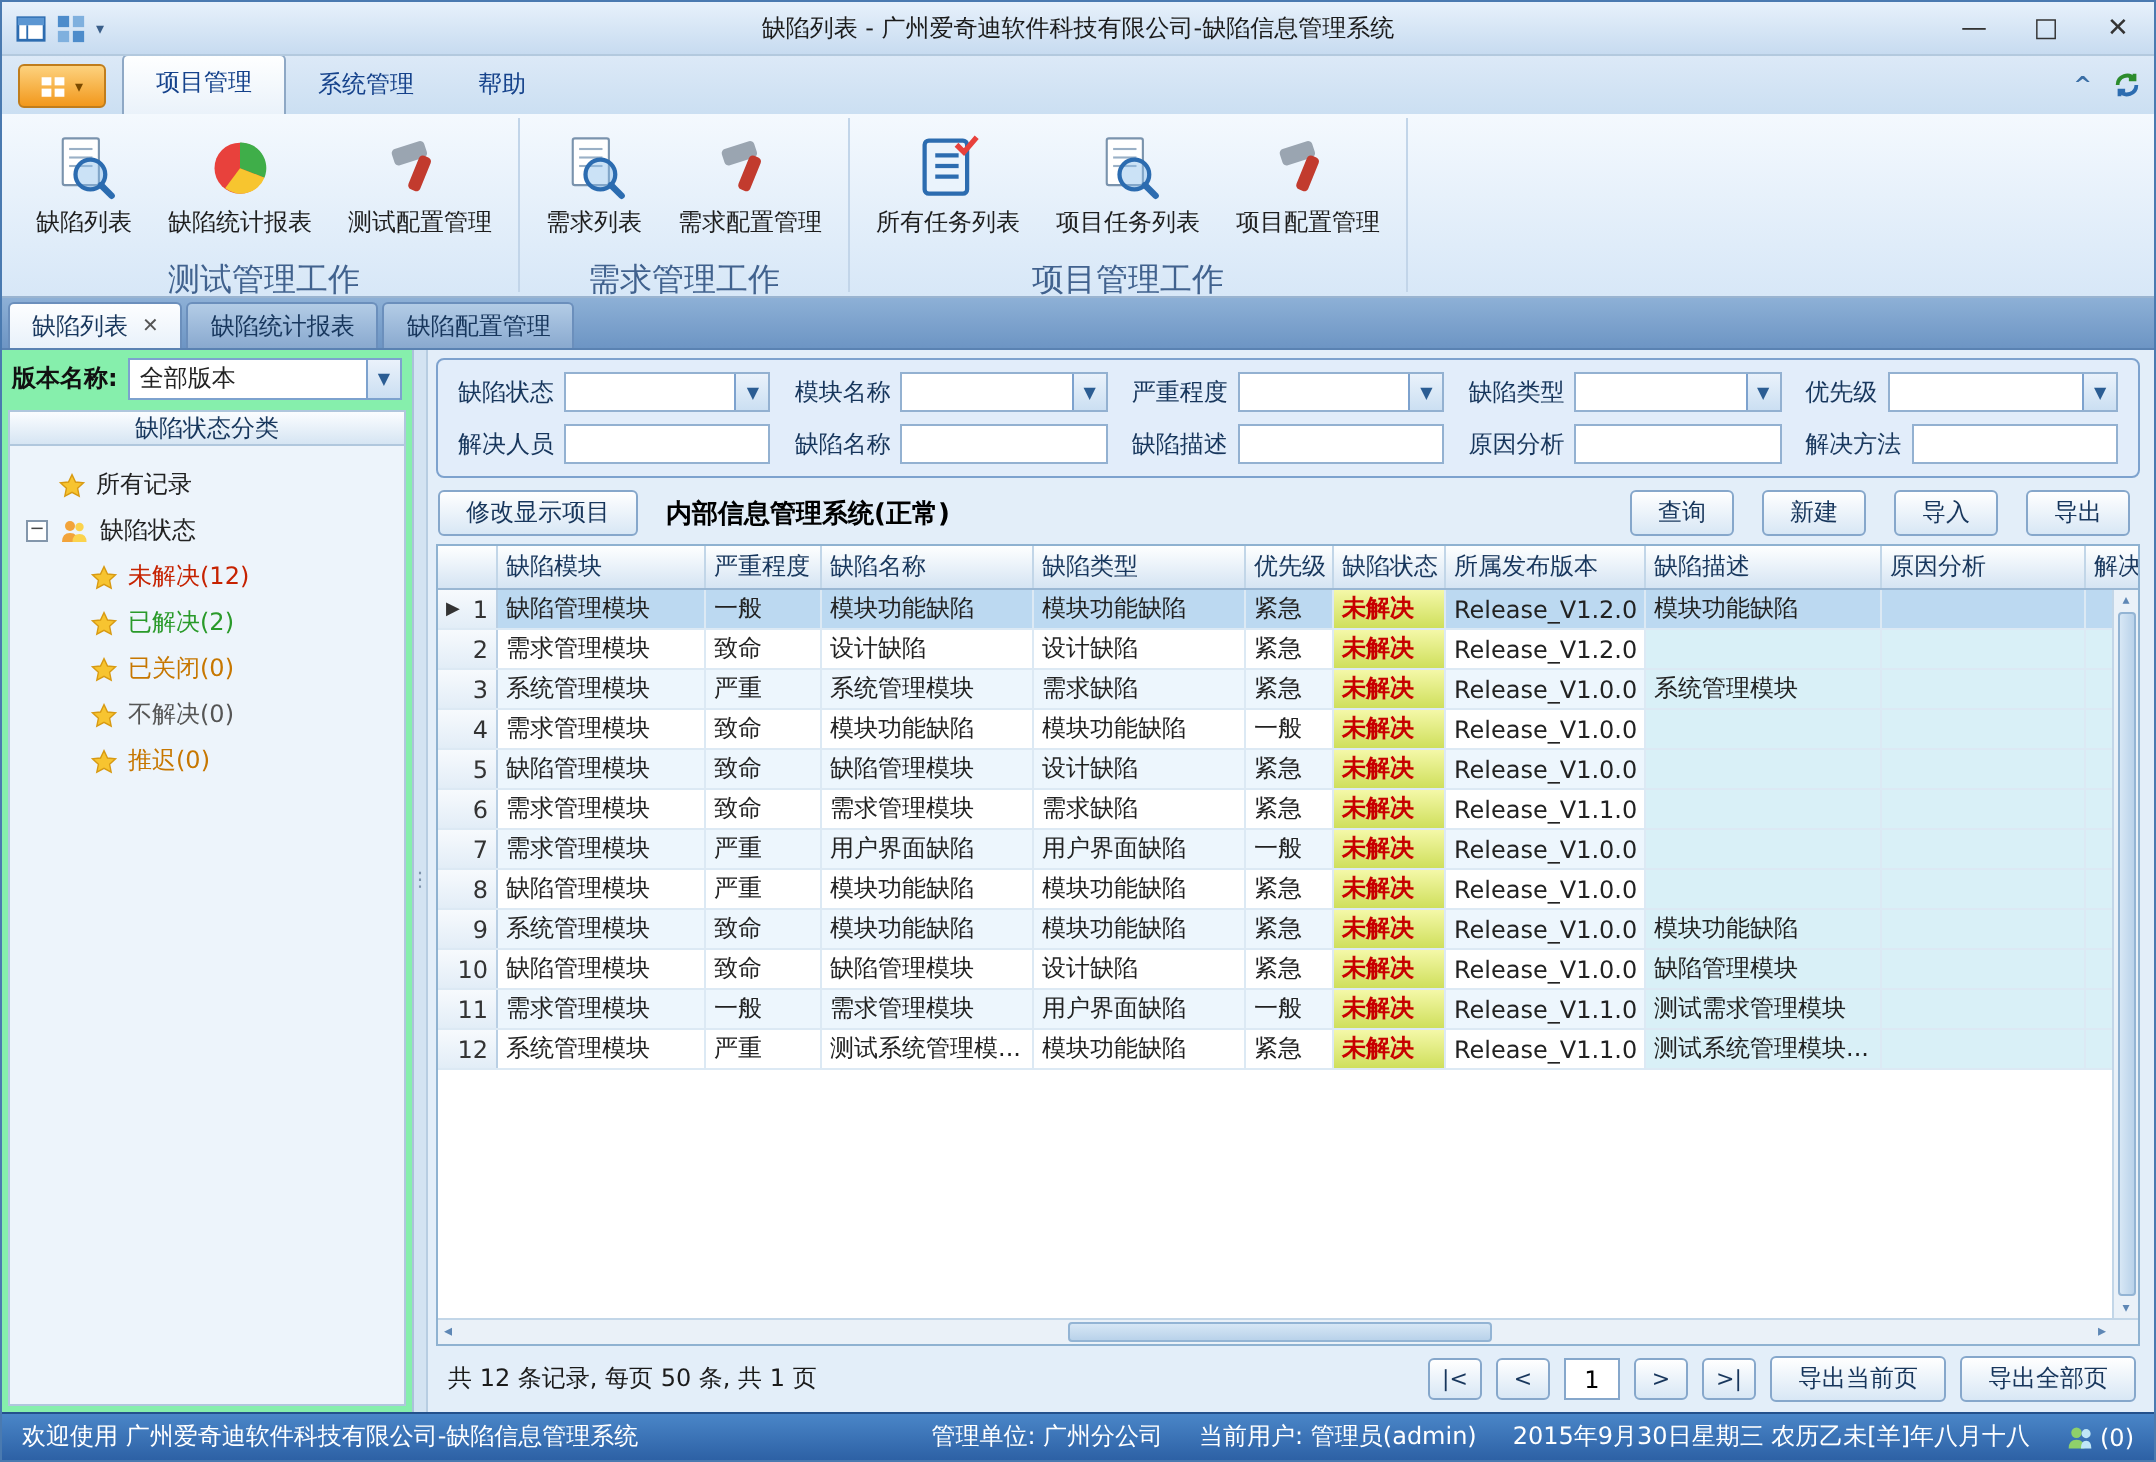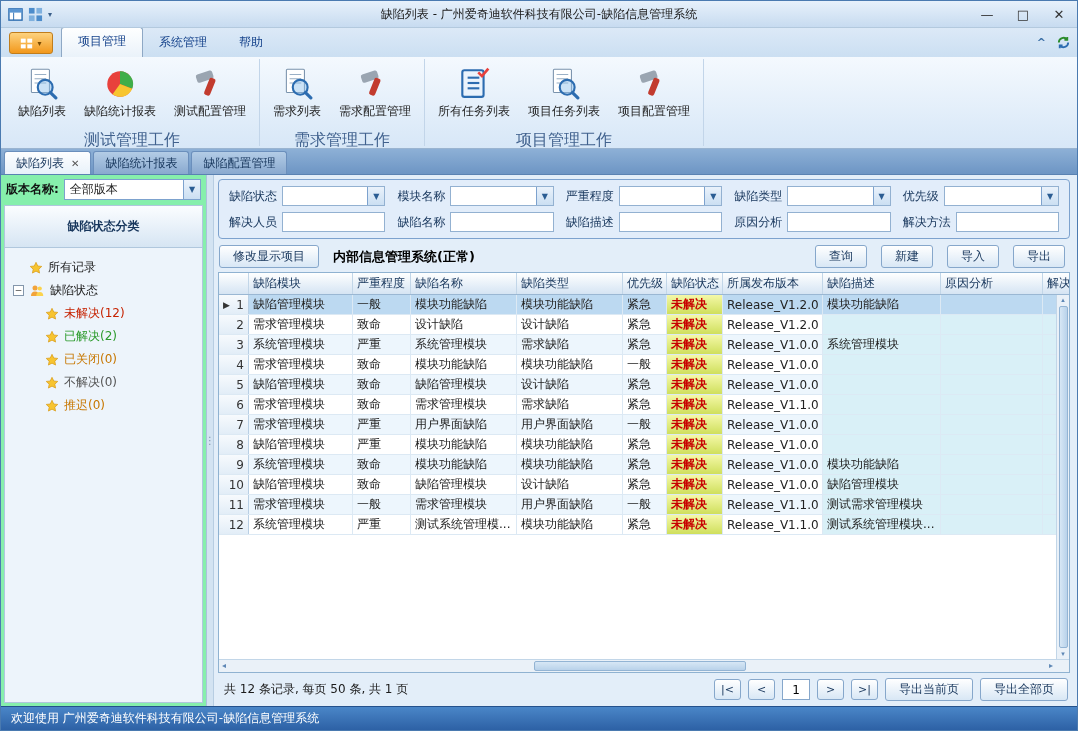--- a/index.html
+++ b/index.html
@@ -39,21 +39,21 @@
 .dtab-close{font-size:10px;color:#555}
 
 .main{flex:1;display:flex;min-height:0;background:#dce9f5}
 .sidebar{width:206px;background:#86efac;border-right:1px solid #aac2da;display:flex;flex-direction:column;flex:none}
 .version-row{display:flex;align-items:center;gap:5px;padding:4px 5px;flex:none}
 .version-label{font-weight:bold;color:#111;white-space:nowrap}
 .combo{flex:1;height:21px;background:#fff;border:1px solid #7da2ce;display:flex;align-items:center;overflow:hidden}
 .combo-value{flex:1;padding:0 5px;white-space:nowrap}
 .combo-arrow{width:17px;align-self:stretch;background:linear-gradient(#eaf2fb,#cbdff2);border-left:1px solid #7da2ce;display:flex;align-items:center;justify-content:center;font-size:8px;color:#2b5d93}
 .tree-panel{flex:1;margin:1px 3px 3px 3px;background:#edf4fb;border:1px solid #b0c7dd;display:flex;flex-direction:column;min-height:0}
-.tree-header{height:42px;display:flex;align-items:center;justify-content:center;font-weight:bold;color:#17365c;background:linear-gradient(#fbfdff,#d6e5f3);border-bottom:1px solid #b0c7dd;flex:none}
+.tree-header{height:17px;display:flex;align-items:center;justify-content:center;font-weight:normal;color:#17365c;background:linear-gradient(#fbfdff,#d6e5f3);border-bottom:1px solid #b0c7dd;flex:none}
 .tree{padding:8px 2px;overflow:hidden}
 .tree-item{display:flex;align-items:center;gap:5px;height:23px;white-space:nowrap}
 .expander{width:11px;height:11px;border:1px solid #8396ab;background:#fff;font-size:9px;line-height:9px;text-align:center;color:#444;flex:none}
 .tree-item .icon svg{display:block}
 .icon.t13 svg{width:14px;height:14px}
 .icon.t15 svg{width:16px;height:16px}
 .splitter{width:7px;background:#d3e3f2;border-right:1px solid #b7cde2;display:flex;align-items:center;justify-content:center;color:#7d93ab;font-size:10px;flex:none;cursor:col-resize}
 .content{flex:1;display:flex;flex-direction:column;min-width:0;background:#e3eef9}
 
 .filter-panel{margin:4px 7px 2px 4px;background:#e2edfa;border:1px solid #7da2ce;border-radius:4px;padding:6px 10px;display:flex;flex-direction:column;gap:6px;flex:none}
@@ -653,15 +653,29 @@
           <button class="pbtn">&gt;|</button>
           <button class="btn">导出当前页</button>
           <button class="btn">导出全部页</button>
         </div>
       </div>
     </div>
   </div>
 
   <div class="statusbar">
     <span>欢迎使用 广州爱奇迪软件科技有限公司-缺陷信息管理系统</span>
+    <div class="sb-right">
+      <span>管理单位: 广州分公司</span>
+      <span>当前用户: 管理员(admin)</span>
+      <span>2015年9月30日星期三 农历乙未[羊]年八月十八</span>
+      <span class="sb-users">
+        <svg viewBox="0 0 16 16">
+            <circle cx="6" cy="5" r="3" fill="#8fd06a"></circle>
+            <path d="M1.5 14q0-5 4.5-5t4.5 5Z" fill="#8fd06a"></path>
+            <circle cx="11.5" cy="5.5" r="2.6" fill="#bfe6f7"></circle>
+            <path d="M8.5 14q0-4.5 3-4.5t3 4.5Z" fill="#bfe6f7"></path>
+          </svg>
+        <span>(0)</span>
+      </span>
+    </div>
   </div>
 
 </div>
 
 </body></html>

